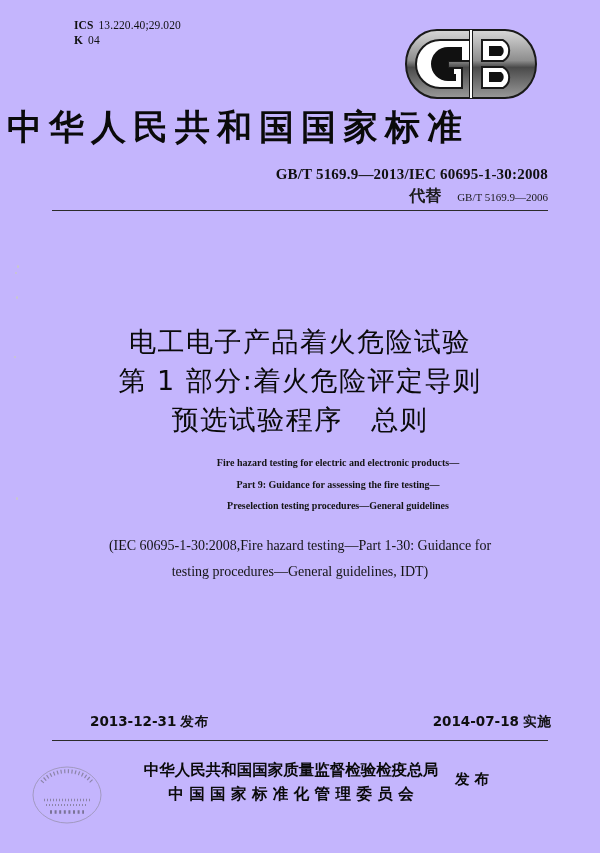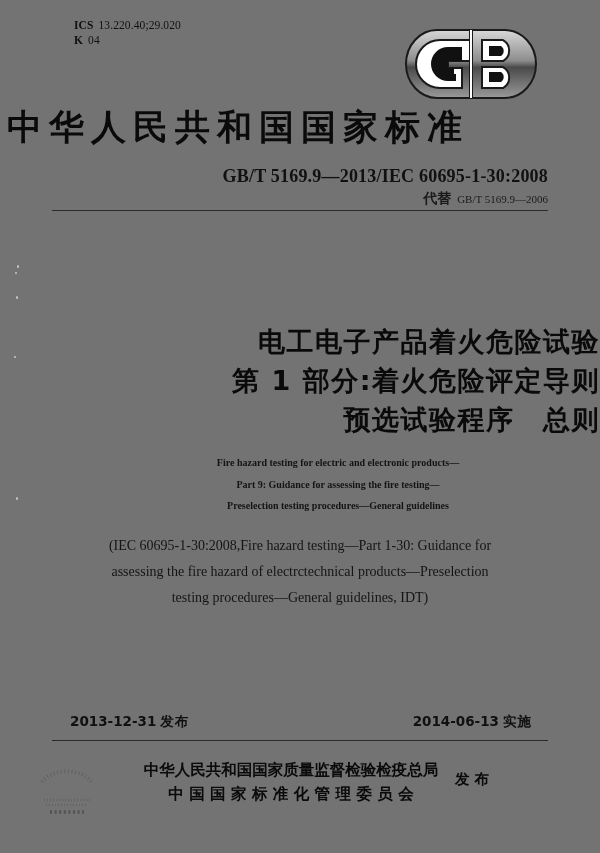--- a/index.html
+++ b/index.html
@@ -8,21 +8,21 @@
     background: #ffffff;
   }
   body {
     font-family: "Liberation Serif", "DejaVu Serif", serif;
     color: #111111;
   }
   #page {
     position: relative;
     width: 600px;
     height: 853px;
-    background: #737373;
+    background: #c4b5fd;
     overflow: hidden;
   }
 
   
   .ics-block {
     position: absolute;
     left: 74px;
     top: 18px;
     line-height: 1.32;
     font-size: 11.5px;
@@ -69,57 +69,57 @@
   .std-no-block {
     position: absolute;
     right: 52px;
     top: 166px;
     text-align: right;
     white-space: nowrap;
   }
   .std-no {
     font-family: "Liberation Serif", serif;
     font-weight: bold;
-    font-size: 18px;
+    font-size: 15px;
     letter-spacing: 0.2px;
     color: #111;
   }
   .std-replaces {
     margin-top: 3px;
     font-size: 11px;
     color: #1a1a1a;
     font-family: "Liberation Serif", serif;
   }
   .std-replaces .rep-label {
     font-family: "DejaVu Serif", serif;
     font-weight: bold;
-    font-size: 14px;
-    margin-right: 6px;
+    font-size: 16px;
+    margin-right: 16px;
   }
 
   
   .rule {
     position: absolute;
     left: 52px;
     width: 496px;
     height: 0;
     border-top: 1.6px solid #2b2b2b;
   }
   .rule-top { top: 210px; }
   .rule-bottom { top: 740px; }
 
   
   .title-cn {
     position: absolute;
     left: 0;
     top: 322px;
     width: 600px;
-    text-align: right;
+    text-align: center;
     font-family: "DejaVu Sans", "Liberation Sans", sans-serif;
-    font-weight: bold;
+    font-weight: normal;
     font-size: 27px;
     line-height: 39px;
     letter-spacing: 1.5px;
     color: #0a0a0a;
     white-space: nowrap;
   }
   .title-cn .tline { display: block; }
 
   
   .title-en {
@@ -148,21 +148,21 @@
     font-family: "Liberation Serif", serif;
     font-size: 14px;
     line-height: 26px;
     color: #141414;
   }
   .iec-ref .rline { display: block; white-space: nowrap; }
 
   
   .dates {
     position: absolute;
-    left: 48px;
+    left: 68px;
     top: 713px;
     width: 496px;
     height: 20px;
     text-decoration: underline;
   }
   .date-item {
     position: absolute;
     top: 0;
     font-family: "DejaVu Sans", "Liberation Sans", sans-serif;
     font-weight: bold;
@@ -292,30 +292,29 @@
   </div>
 
   <div class="title-en">
     <span class="eline">Fire hazard testing for electric and electronic products—</span>
     <span class="eline">Part 9: Guidance for assessing the fire testing—</span>
     <span class="eline">Preselection testing procedures—General guidelines</span>
   </div>
 
   <div class="iec-ref">
     <span class="rline">(IEC 60695-1-30:2008,Fire hazard testing—Part 1-30: Guidance for</span>
-    <span class="rline">assessing the fire hazard of electrctechnical products—Preselection</span>
     <span class="rline">testing procedures—General guidelines, IDT)</span>
   </div>
 
   <div class="dates">
     <div class="date-item date-issue">
       <span>2013-12-31</span><span class="d-cn">发布</span>
     </div>
     <div class="date-item date-impl">
-      <span>2014-06-13</span><span class="d-cn">实施</span>
+      <span>2014-07-18</span><span class="d-cn">实施</span>
     </div>
   </div>
 
   <div class="rule rule-bottom"></div>
 
   <div class="footer">
     <div class="agencies">
       <span class="aline agency-1">中华人民共和国国家质量监督检验检疫总局</span>
       <span class="aline agency-2">中国国家标准化管理委员会</span>
     </div>

